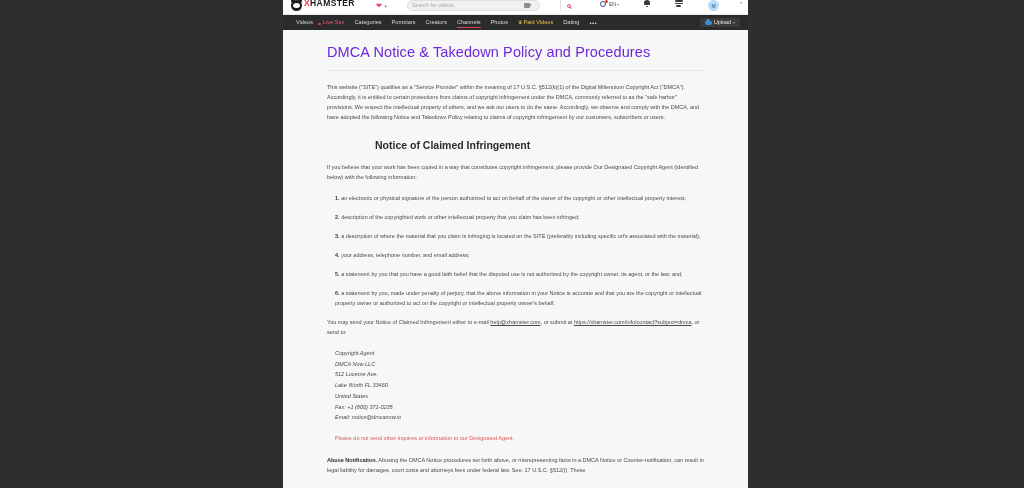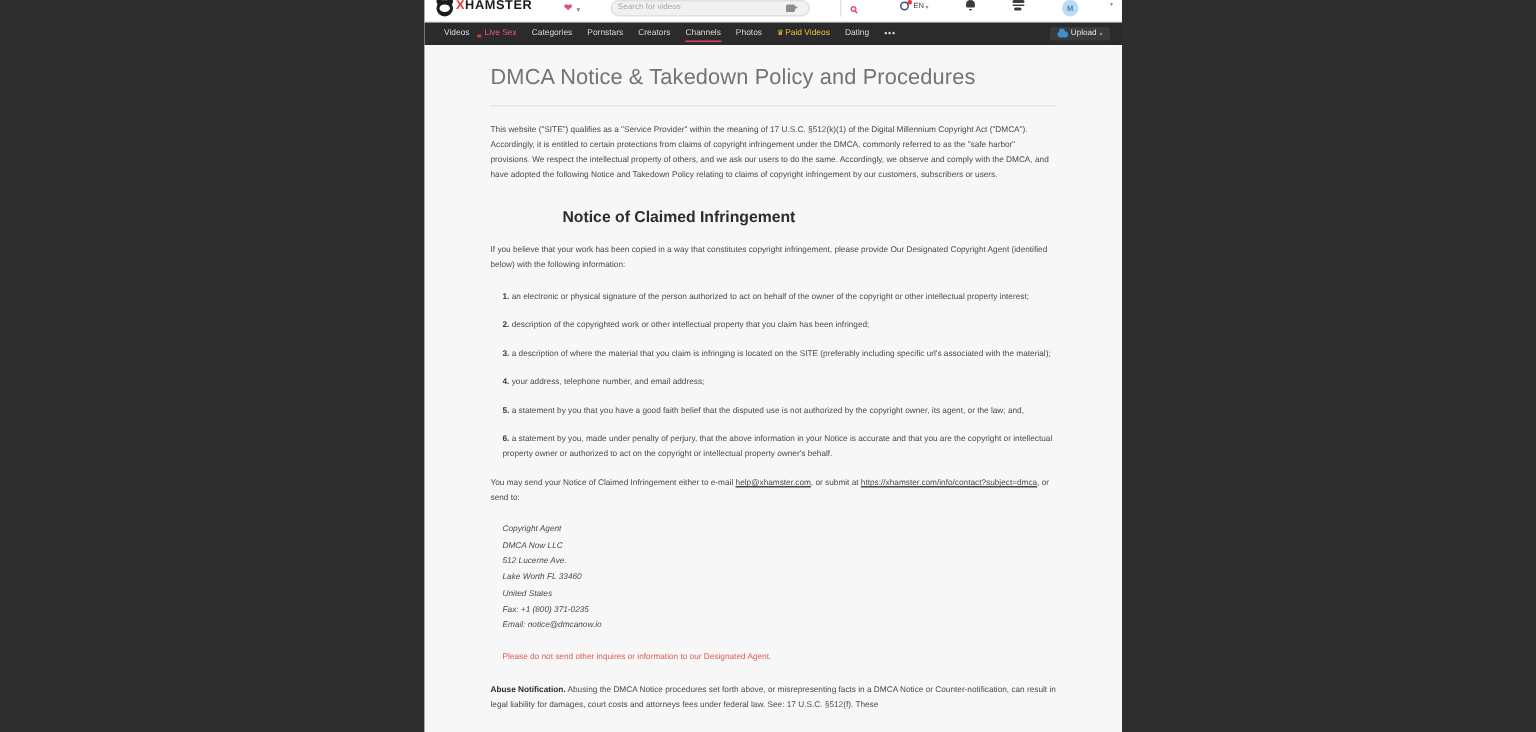--- a/index.html
+++ b/index.html
@@ -215,21 +215,21 @@
   
   .content {
     background: #f7f7f7;
     padding: 14px 44px 0 44px;
     height: 458px;
     overflow: hidden;
   }
   h1.page-title {
     font-size: 14.5px;
     font-weight: normal;
-    color: #737373;
+    color: #6d28d9;
     letter-spacing: .1px;
     margin-bottom: 10px;
   }
   .rule {
     border-top: 1px solid #e6e6e6;
     margin-bottom: 11px;
   }
   p.body {
     font-size: 5.5px;
     line-height: 1.82;

